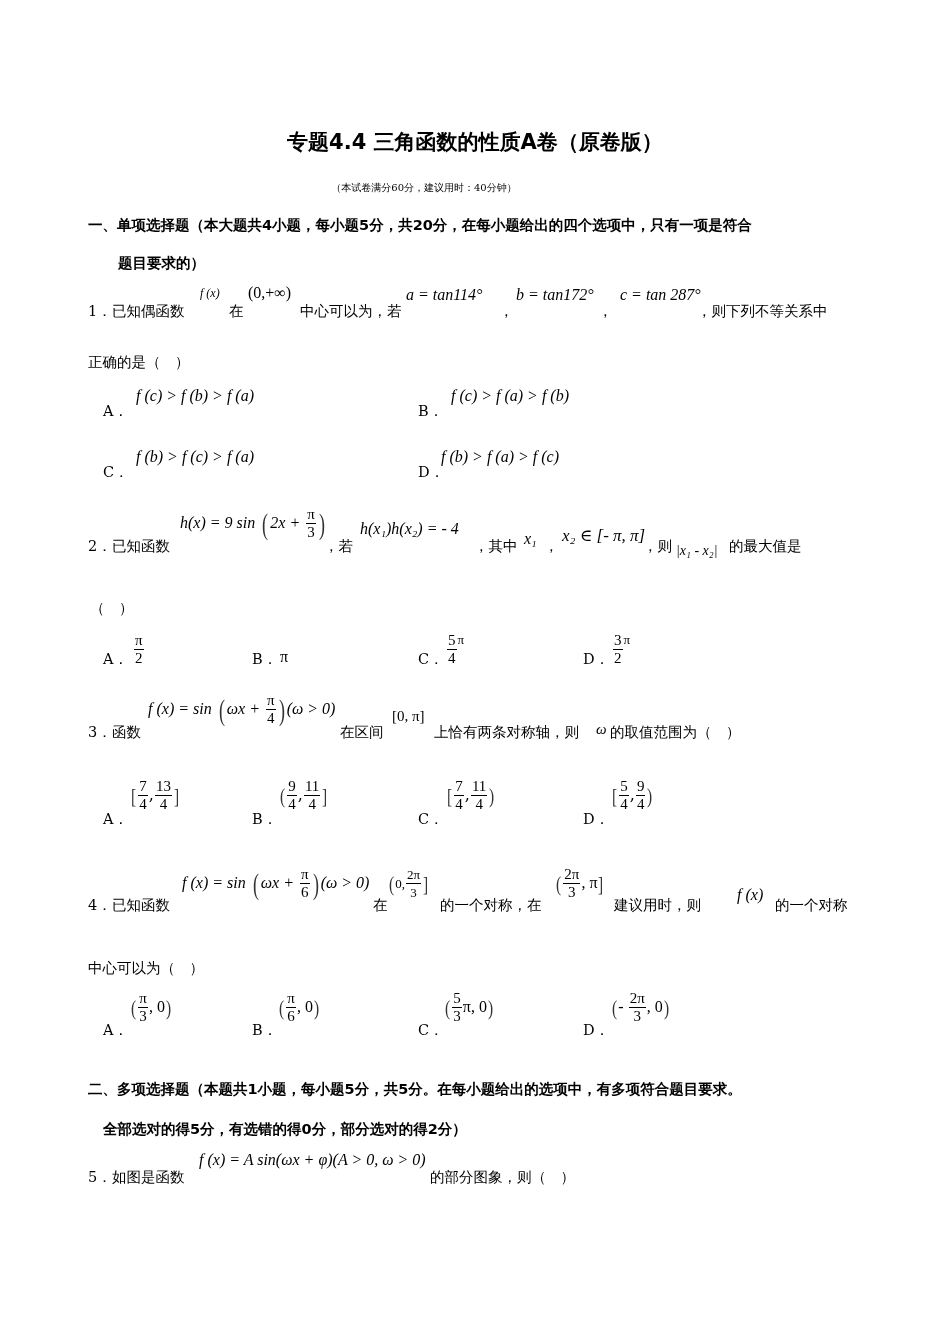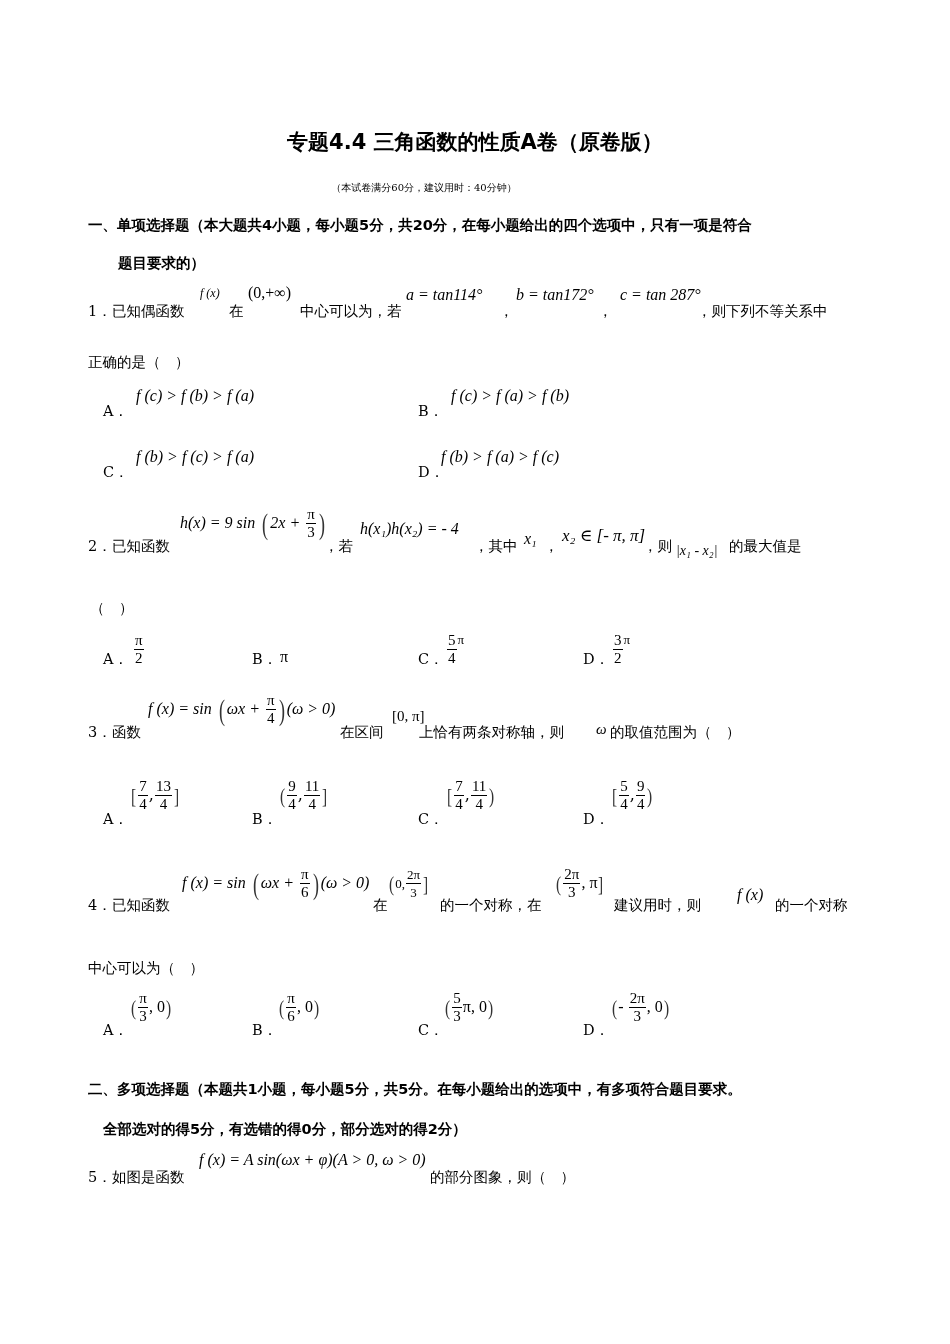--- a/index.html
+++ b/index.html
@@ -100,21 +100,21 @@
   <span class="abs" style="left:148px; top:692px;">
     <span class="m">f (x) = sin</span>
     <span class="br">(</span><span class="m">ωx +</span>
     <span class="frac">
         <span class="num">π</span>
         <span>4</span>
       </span><span class="br">)</span><span class="m">(ω &gt; 0)</span>
   </span>
   <span class="abs txt" style="left:340px; top:723px;">在区间</span>
   <span class="abs mr" style="left:392px; top:708px; font-size:15px;">[0, π]</span>
-  <span class="abs txt" style="left:419px; top:723px;">上恰有两条对称轴，则</span>
+  <span class="abs txt" style="left:434px; top:723px;">上恰有两条对称轴，则</span>
   <span class="abs m" style="left:596px; top:721px; font-size:15px;">ω</span>
   <span class="abs txt" style="left:610px; top:723px;">的取值范围为（　）</span>
 
   <span class="abs opt" style="left:103px; top:810px;">A．</span>
   <span class="abs" style="left:130px; top:778px;"><span class="brs">[</span><span class="frac">
         <span class="num">7</span>
         <span>4</span>
       </span>,<span class="frac">
         <span class="num">13</span>
         <span>4</span>

